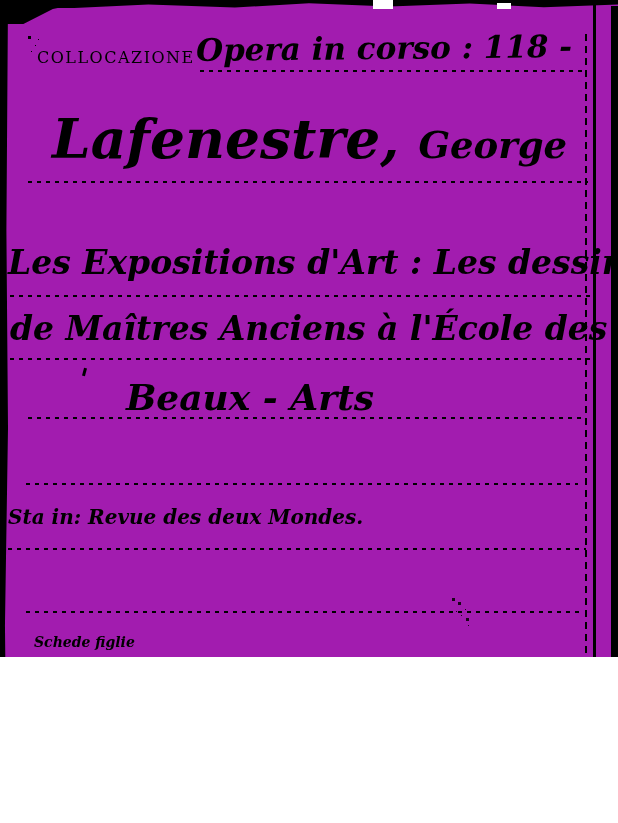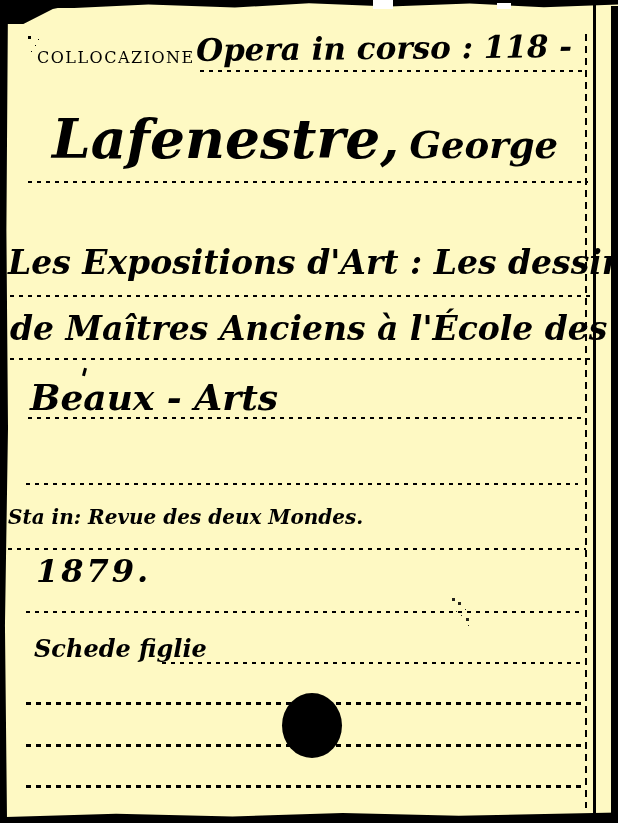--- a/index.html
+++ b/index.html
@@ -3,22 +3,22 @@
 <meta charset="utf-8">
 <style>
   html, body {
     margin: 0;
     padding: 0;
     background: #ffffff;
   }
   .card {
     position: relative;
     width: 618px;
-    height: 823px;
-    background: #fef9c3;
+    height: 657px;
+    background: #a21caf;
     overflow: hidden;
     font-family: "DejaVu Serif", serif;
     color: #000;
   }
 
   
   .border-top {
     position: absolute; left: 0; top: 0; width: 618px; height: 8px;
     background: #000;
     clip-path: polygon(0 0, 100% 0, 100% 55%, 88% 90%, 76% 45%, 63% 80%, 50% 40%,
@@ -77,40 +77,40 @@
   .l12 { left: 26px;  top: 785px; width: 556px; }
 
   
   .colloc-label {
     position: absolute; left: 37px; top: 48px;
     font-size: 16px; letter-spacing: 1.5px; font-weight: 500;
     font-family: "DejaVu Serif", serif;
   }
   .schede-label {
     position: absolute; left: 34px; top: 634px;
-    font-size: 24px; font-style: italic; font-weight: 600;
+    font-size: 14px; font-style: italic; font-weight: 600;
     font-family: "DejaVu Serif", serif;
   }
 
   
   .hand {
     position: absolute;
     font-family: "DejaVu Serif", serif;
     font-style: italic;
     font-weight: 700;
     white-space: nowrap;
     color: #000;
   }
   .colloc-value { left: 196px; top: 30px; font-size: 31px; transform: rotate(-0.6deg); }
   .author { left: 52px; top: 106px; display: flex; align-items: baseline; text-align: right; }
   .author .surname  { font-size: 55px; }
-  .author .forename { font-size: 37px; margin-left: 10px; }
+  .author .forename { font-size: 37px; margin-left: 19px; }
   .title-1 { left: 8px;  top: 243px; font-size: 33px; }
   .title-2 { left: 10px; top: 309px; font-size: 33px; text-align: right; }
-  .title-3 { left: 30px; top: 376px; width: 440px; text-align: left; font-size: 36px; }
+  .title-3 { left: 30px; top: 376px; width: 440px; text-align: center; font-size: 36px; }
   .source-line { left: 8px;  top: 505px; font-size: 20px; }
   .source-year { left: 36px; top: 552px; font-size: 32px; letter-spacing: 3px; }
   .tome { left: 398px; top: 549px; font-size: 31px; }
   .tome .ordinal {
     font-size: 0.58em; vertical-align: super;
     border-bottom: 3px double #000; margin-left: 2px;
   }
 
   
   .hole-punch {
@@ -162,21 +162,20 @@
   <div class="dotted l3"></div>
   <div class="title-2 hand">de Maîtres Anciens à l'École des</div>
   <div class="dotted l4"></div>
   <div class="title-3 hand">Beaux - Arts</div>
   <div class="dotted l5"></div>
 
   <div class="dotted l6"></div>
 
   <div class="source-line hand">Sta in: Revue des deux Mondes.</div>
   <div class="dotted l7"></div>
-  <div class="source-year hand">1879.</div>
   <div class="smudge"></div>
   <div class="dotted l8"></div>
 
   <div class="schede-label">Schede figlie</div>
   <div class="dotted l9"></div>
 
   <div class="dotted heavy l10"></div>
   <div class="dotted heavy l11"></div>
   <div class="hole-punch"></div>
   <div class="dotted heavy l12"></div>

